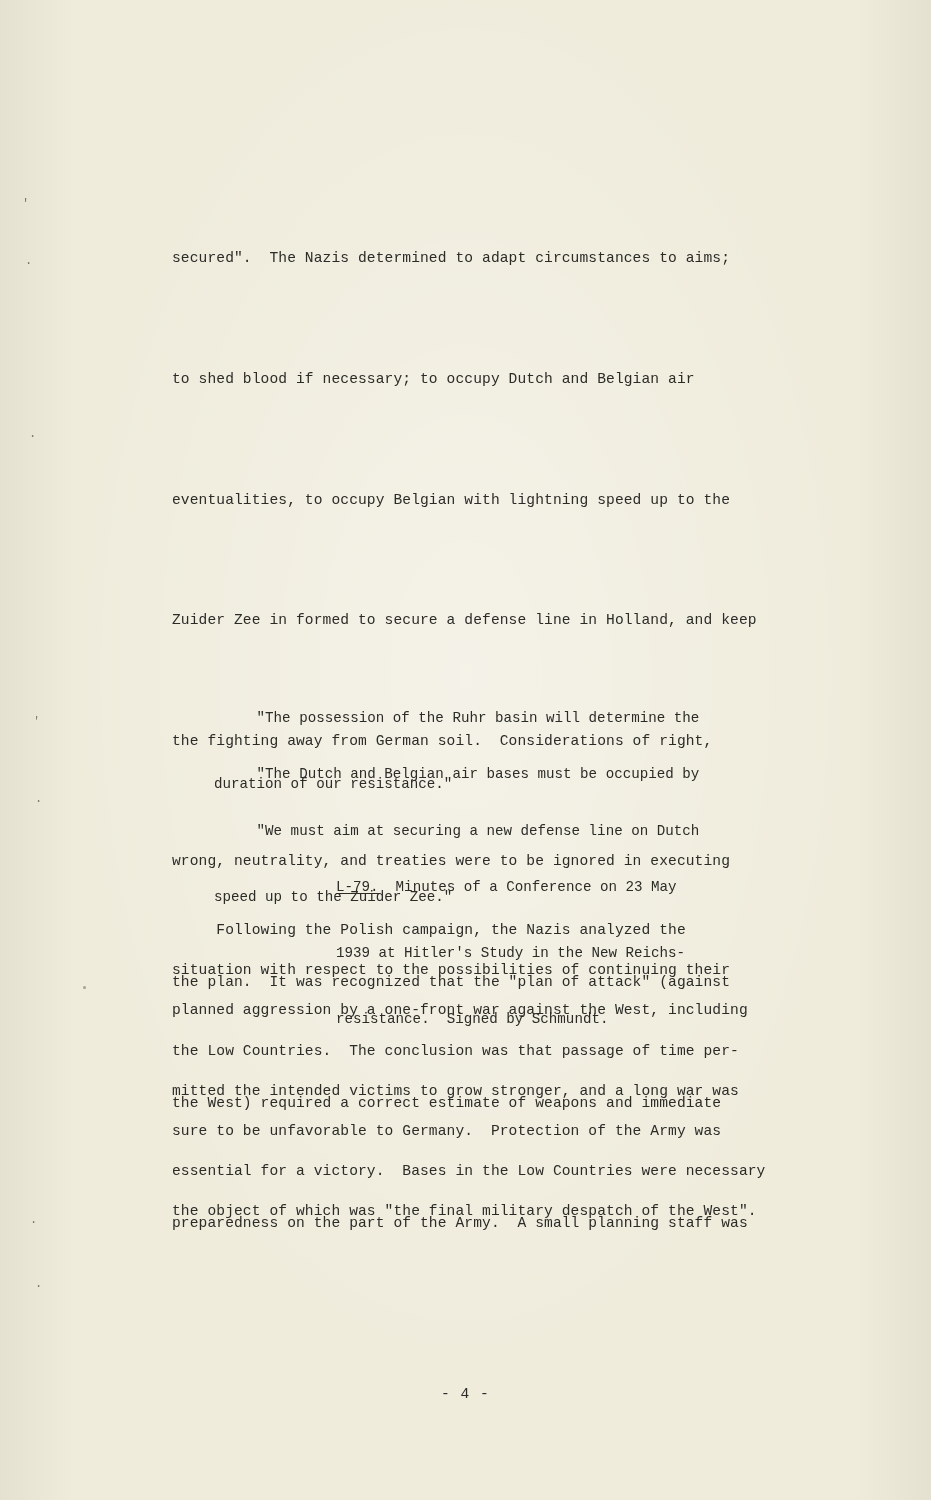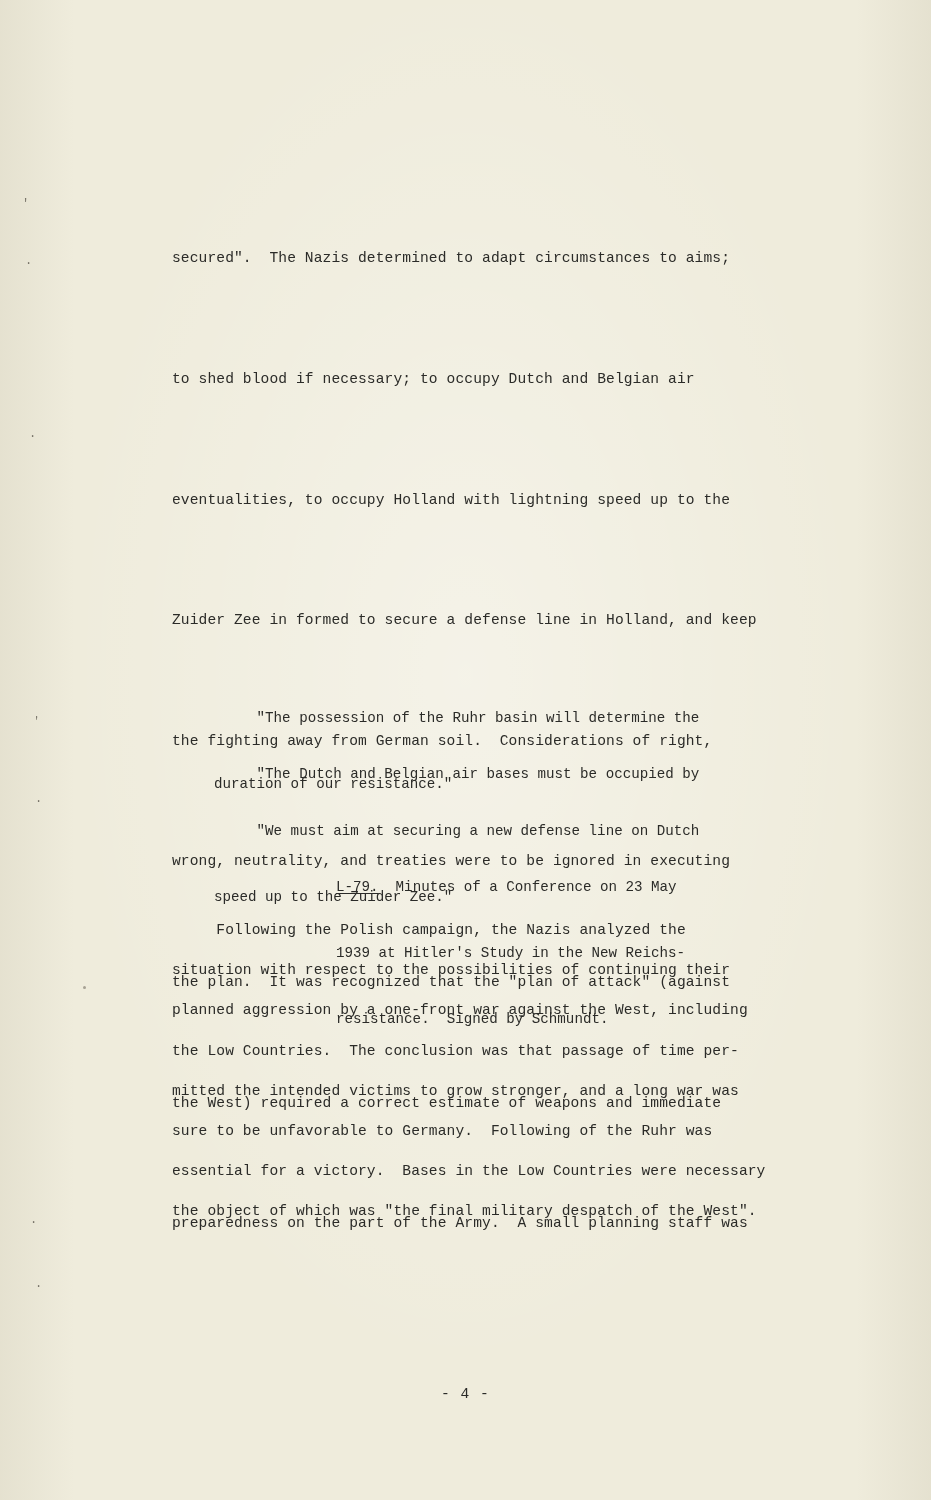--- a/index.html
+++ b/index.html
@@ -115,21 +115,21 @@
   <div class="mark" style="left:29px; top:430px;">·</div>
   <div class="mark" style="left:33px; top:715px;">ꞌ</div>
   <div class="mark" style="left:35px; top:795px;">·</div>
   <div class="mark" style="left:30px; top:1216px;">·</div>
   <div class="mark" style="left:35px; top:1280px;">·</div>
   <div class="speck" style="left:83px; top:986px; width:3px; height:3px;"></div>
 
   <div class="body-text">
     <span class="para-line">secured".  The Nazis determined to adapt circumstances to aims;</span>
     <span class="para-line">to shed blood if necessary; to occupy Dutch and Belgian air</span>
-    <span class="para-line">eventualities, to occupy Holland with lightning speed up to the</span>
+    <span class="para-line">eventualities, to occupy Belgian with lightning speed up to the</span>
     <span class="para-line">Zuider Zee in formed to secure a defense line in Holland, and keep</span>
     <span class="para-line">the fighting away from German soil.  Considerations of right,</span>
     <span class="para-line">wrong, neutrality, and treaties were to be ignored in executing</span>
     <span class="para-line">the plan.  It was recognized that the "plan of attack" (against</span>
     <span class="para-line">the West) required a correct estimate of weapons and immediate</span>
     <span class="para-line">preparedness on the part of the Army.  A small planning staff was</span>
     
     
   </div>
 
@@ -152,20 +152,20 @@
     <span class="para-line">1939 at Hitler's Study in the New Reichs-</span>
     <span class="para-line">resistance.  Signed by Schmundt.</span>
   </div>
 
   <div class="lower-text">
     <span class="indent-first">     Following the Polish campaign, the Nazis analyzed the</span>
     <span class="para-line">situation with respect to the possibilities of continuing their</span>
     <span class="para-line">planned aggression by a one-front war against the West, including</span>
     <span class="para-line">the Low Countries.  The conclusion was that passage of time per-</span>
     <span class="para-line">mitted the intended victims to grow stronger, and a long war was</span>
-    <span class="para-line">sure to be unfavorable to Germany.  Following of the Ruhr was</span>
+    <span class="para-line">sure to be unfavorable to Germany.  Protection of the Army was</span>
     <span class="para-line">essential for a victory.  Bases in the Low Countries were necessary</span>
     <span class="para-line">the object of which was "the final military despatch of the West".</span>
   </div>
 
   <div class="page-number">- 4 -</div>
 
 </div>
 
 </body></html>

